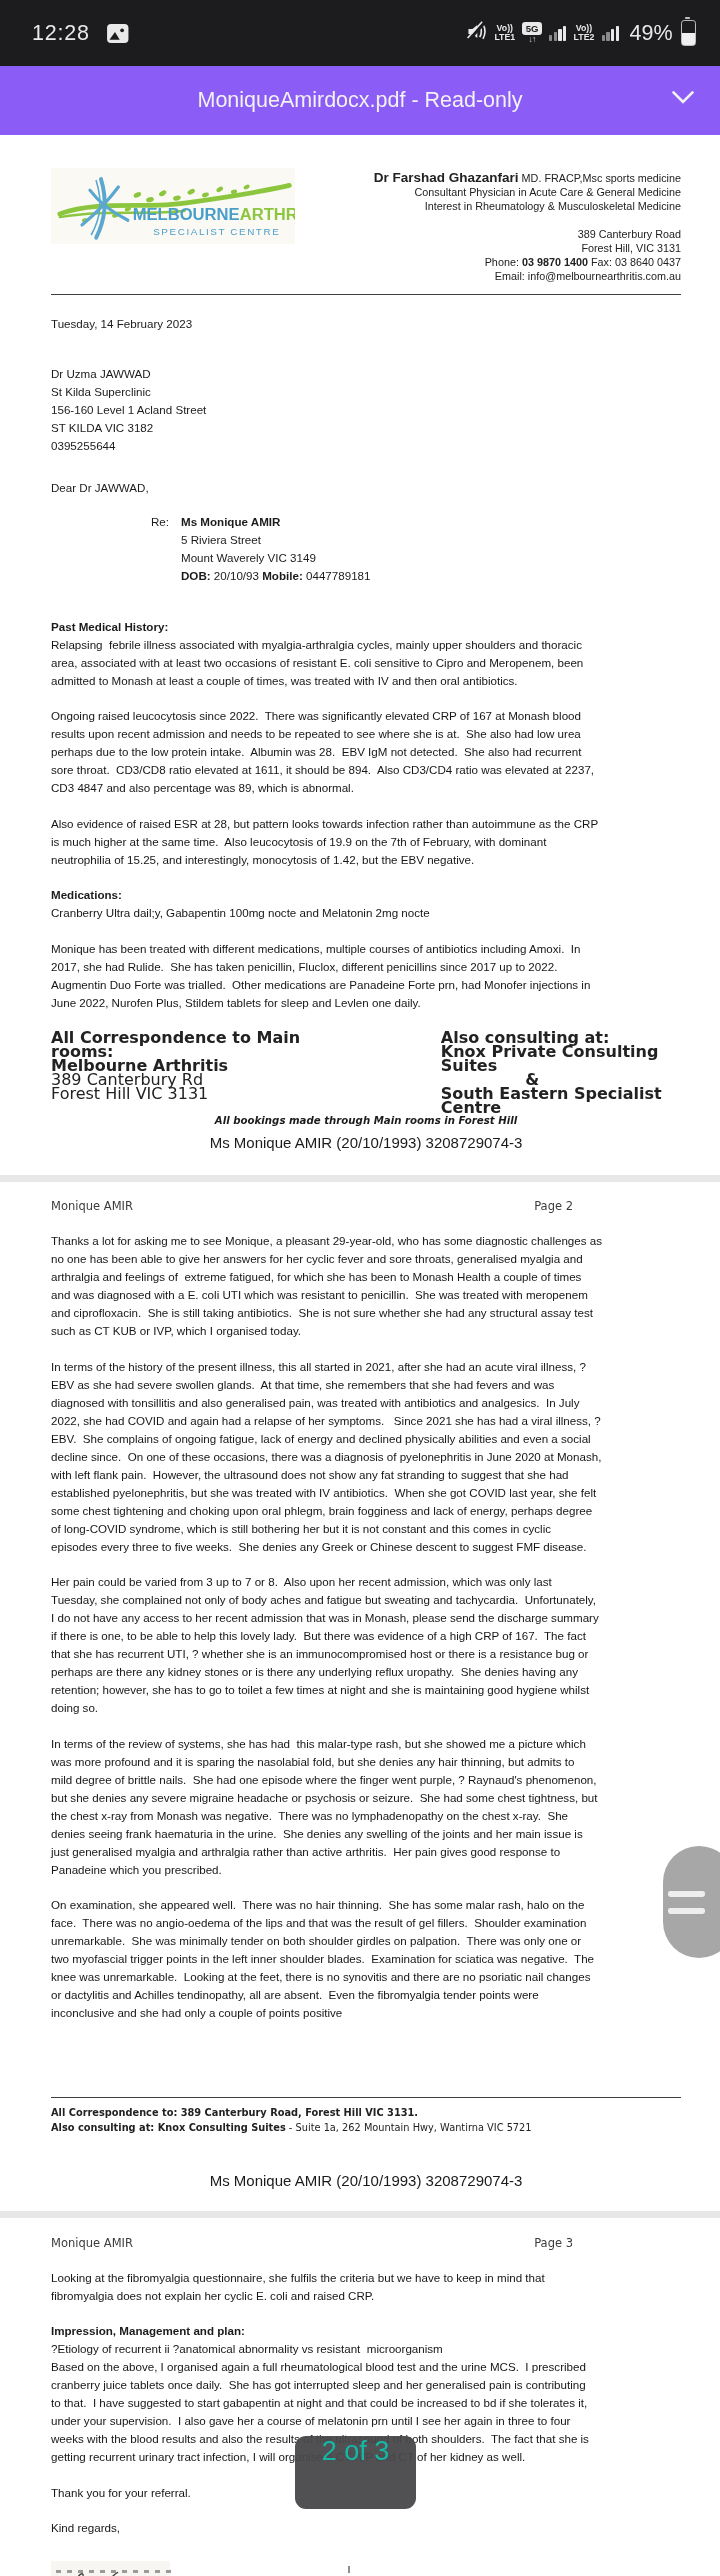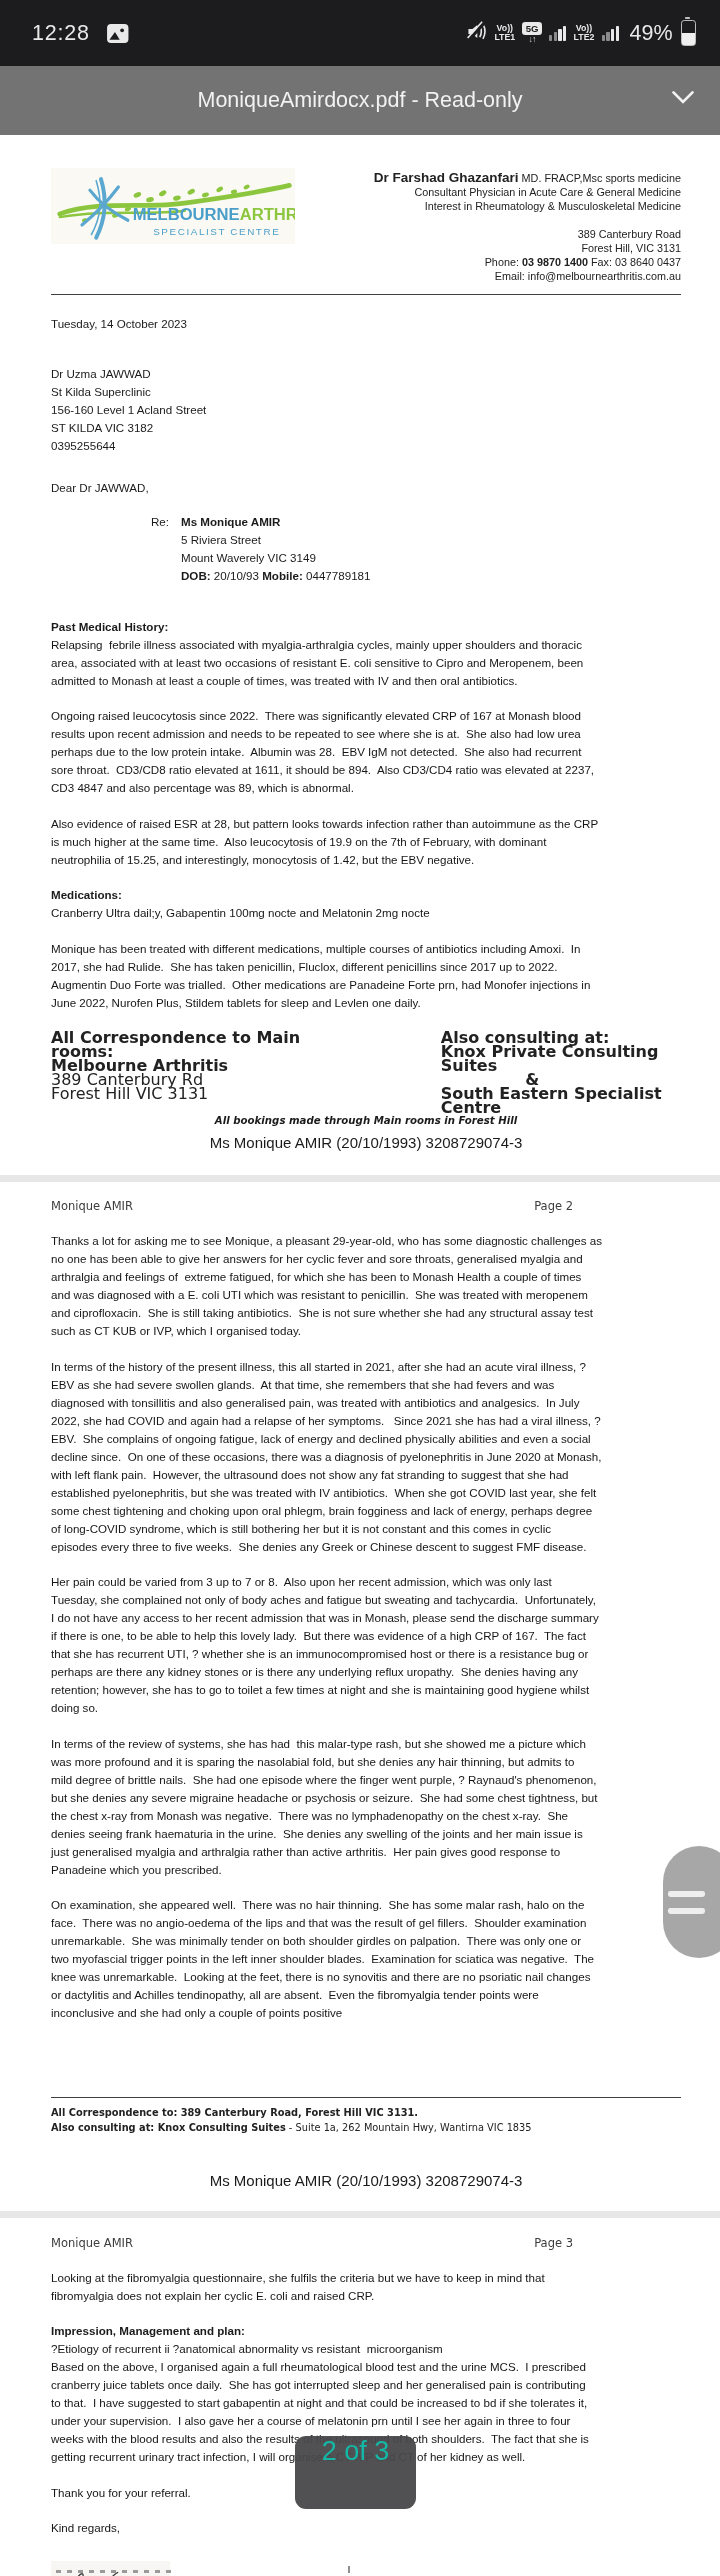--- a/index.html
+++ b/index.html
@@ -27,21 +27,21 @@
   .sigbars i:nth-child(2){height:8.8px;background:#8a8a8a;}
   .sigbars i:nth-child(3){height:12px;}
   .sigbars i:nth-child(4){height:15px;}
   .sb-batt{font-size:21.5px;font-weight:400;margin-left:3.2px;}
   .battery{width:12.7px;height:24px;border:1.6px solid #bdbdbd;border-radius:3.2px;position:relative;
     background:linear-gradient(to top,#efefef 52%,transparent 52%);margin-left:1.6px;}
   .battery:before{content:"";position:absolute;top:-4px;left:2.4px;width:4.8px;height:2.4px;
     background:#bdbdbd;border-radius:0.8px;}
   
   .titlebar{
-    height:69px;background:#737373;color:#f2f2f2;display:flex;align-items:center;
+    height:69px;background:#8b5cf6;color:#f2f2f2;display:flex;align-items:center;
     justify-content:center;position:relative;
   }
   .titlebar .title{font-size:21.5px;font-weight:400;}
   .titlebar .chev{position:absolute;right:25.5px;top:24px;}
   
   .page{background:#ffffff;position:relative;box-sizing:border-box;padding:0 39px 0 51px;}
   .pagegap{height:7.2px;background:#e7e7e7;}
   .body-text{font-size:11.6px;line-height:18px;white-space:pre-wrap;color:#161616;}
   .para{margin:0 0 17.5px 0;}
   .bold{font-weight:700;}
@@ -199,21 +199,21 @@
       <div>Interest in Rheumatology &amp; Musculoskeletal Medicine</div>
       <div class="lh-gap"></div>
       <div>389 Canterbury Road</div>
       <div>Forest Hill, VIC 3131</div>
       <div><span>Phone: </span><span class="bold">03 9870 1400</span><span> Fax: 03 8640 0437</span></div>
       <div>Email: info@melbournearthritis.com.au</div>
     </div>
   </div>
   <div class="hr1"></div>
 
-  <div class="date-line">Tuesday, 14 October 2023</div>
+  <div class="date-line">Tuesday, 14 February 2023</div>
 
   <div class="recipient">
     <div>Dr Uzma JAWWAD</div>
     <div>St Kilda Superclinic</div>
     <div>156-160 Level 1 Acland Street</div>
     <div>ST KILDA VIC 3182</div>
     <div>0395255644</div>
   </div>
 
   <div class="salutation">Dear Dr JAWWAD,</div>
@@ -312,21 +312,21 @@
 unremarkable.  She was minimally tender on both shoulder girdles on palpation.  There was only one or
 two myofascial trigger points in the left inner shoulder blades.  Examination for sciatica was negative.  The
 knee was unremarkable.  Looking at the feet, there is no synovitis and there are no psoriatic nail changes
 or dactylitis and Achilles tendinopathy, all are absent.  Even the fibromyalgia tender points were
 inconclusive and she had only a couple of points positive</div>
 
   <div style="height:57px"></div>
   <div class="hr2"></div>
   <div class="f2">
     <div class="b">All Correspondence to: 389 Canterbury Road, Forest Hill VIC 3131.</div>
-    <div><span class="b">Also consulting at: Knox Consulting Suites</span><span> - Suite 1a, 262 Mountain Hwy, Wantirna VIC 1835</span></div>
+    <div><span class="b">Also consulting at: Knox Consulting Suites</span><span> - Suite 1a, 262 Mountain Hwy, Wantirna VIC 5721</span></div>
   </div>
   <div class="patientline2">Ms Monique AMIR (20/10/1993) 3208729074-3</div>
 </div>
 
 <div class="pagegap"></div>
 
 <div class="page">
   <div class="pg-head">
     <span>Monique AMIR</span>
     <span>Page 3</span>

